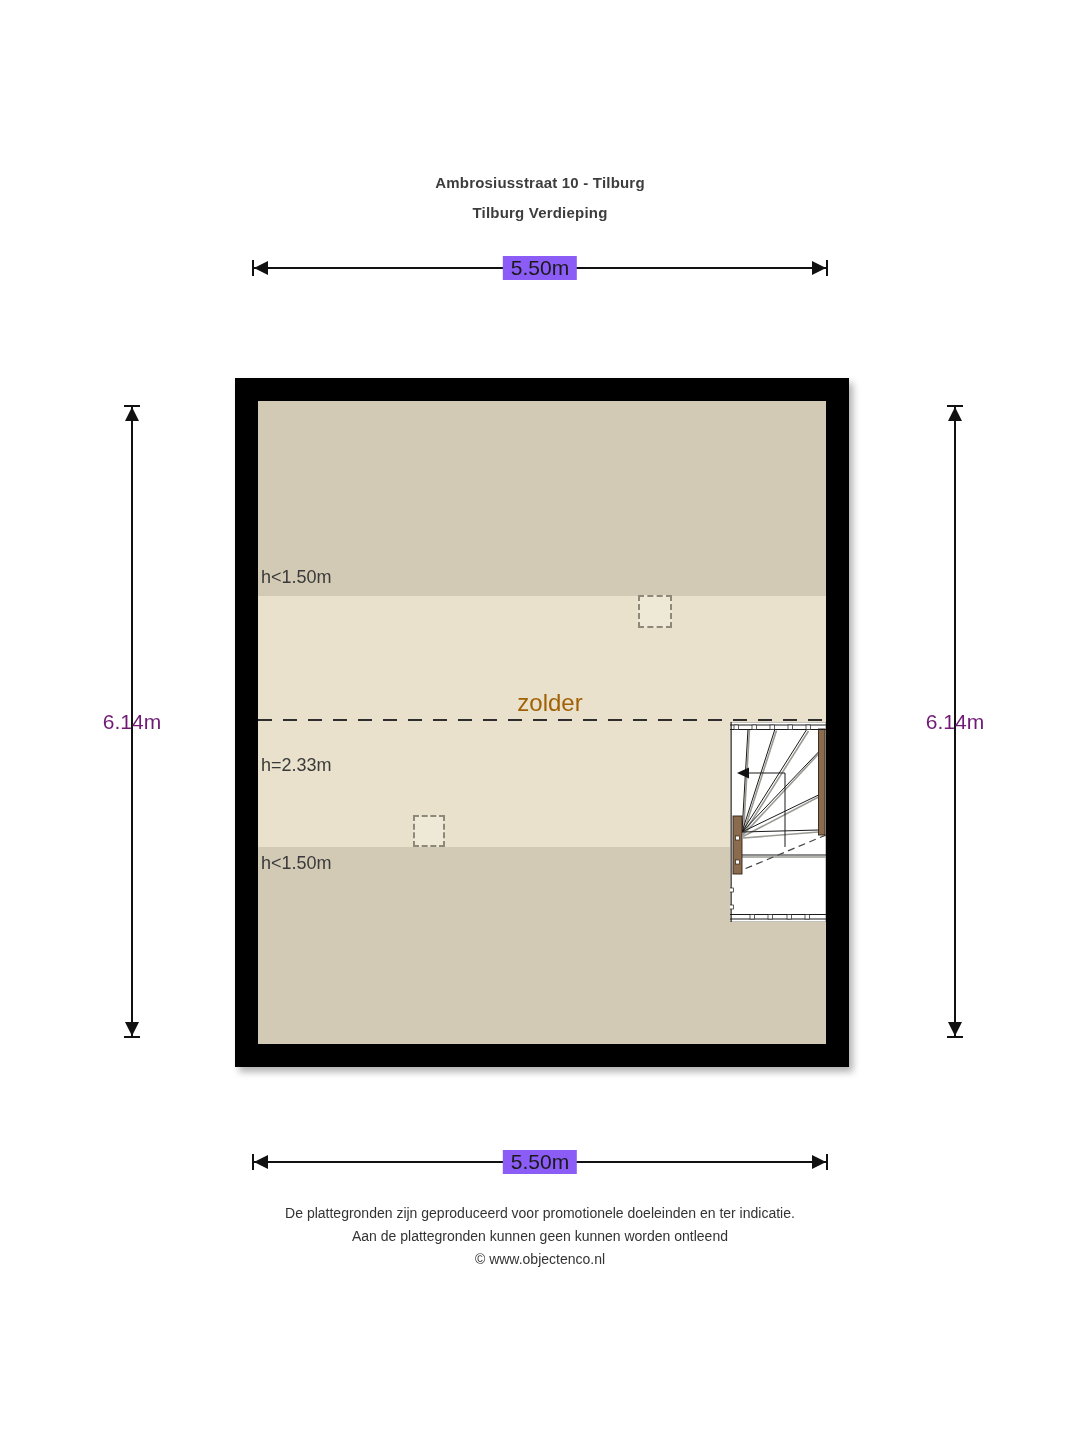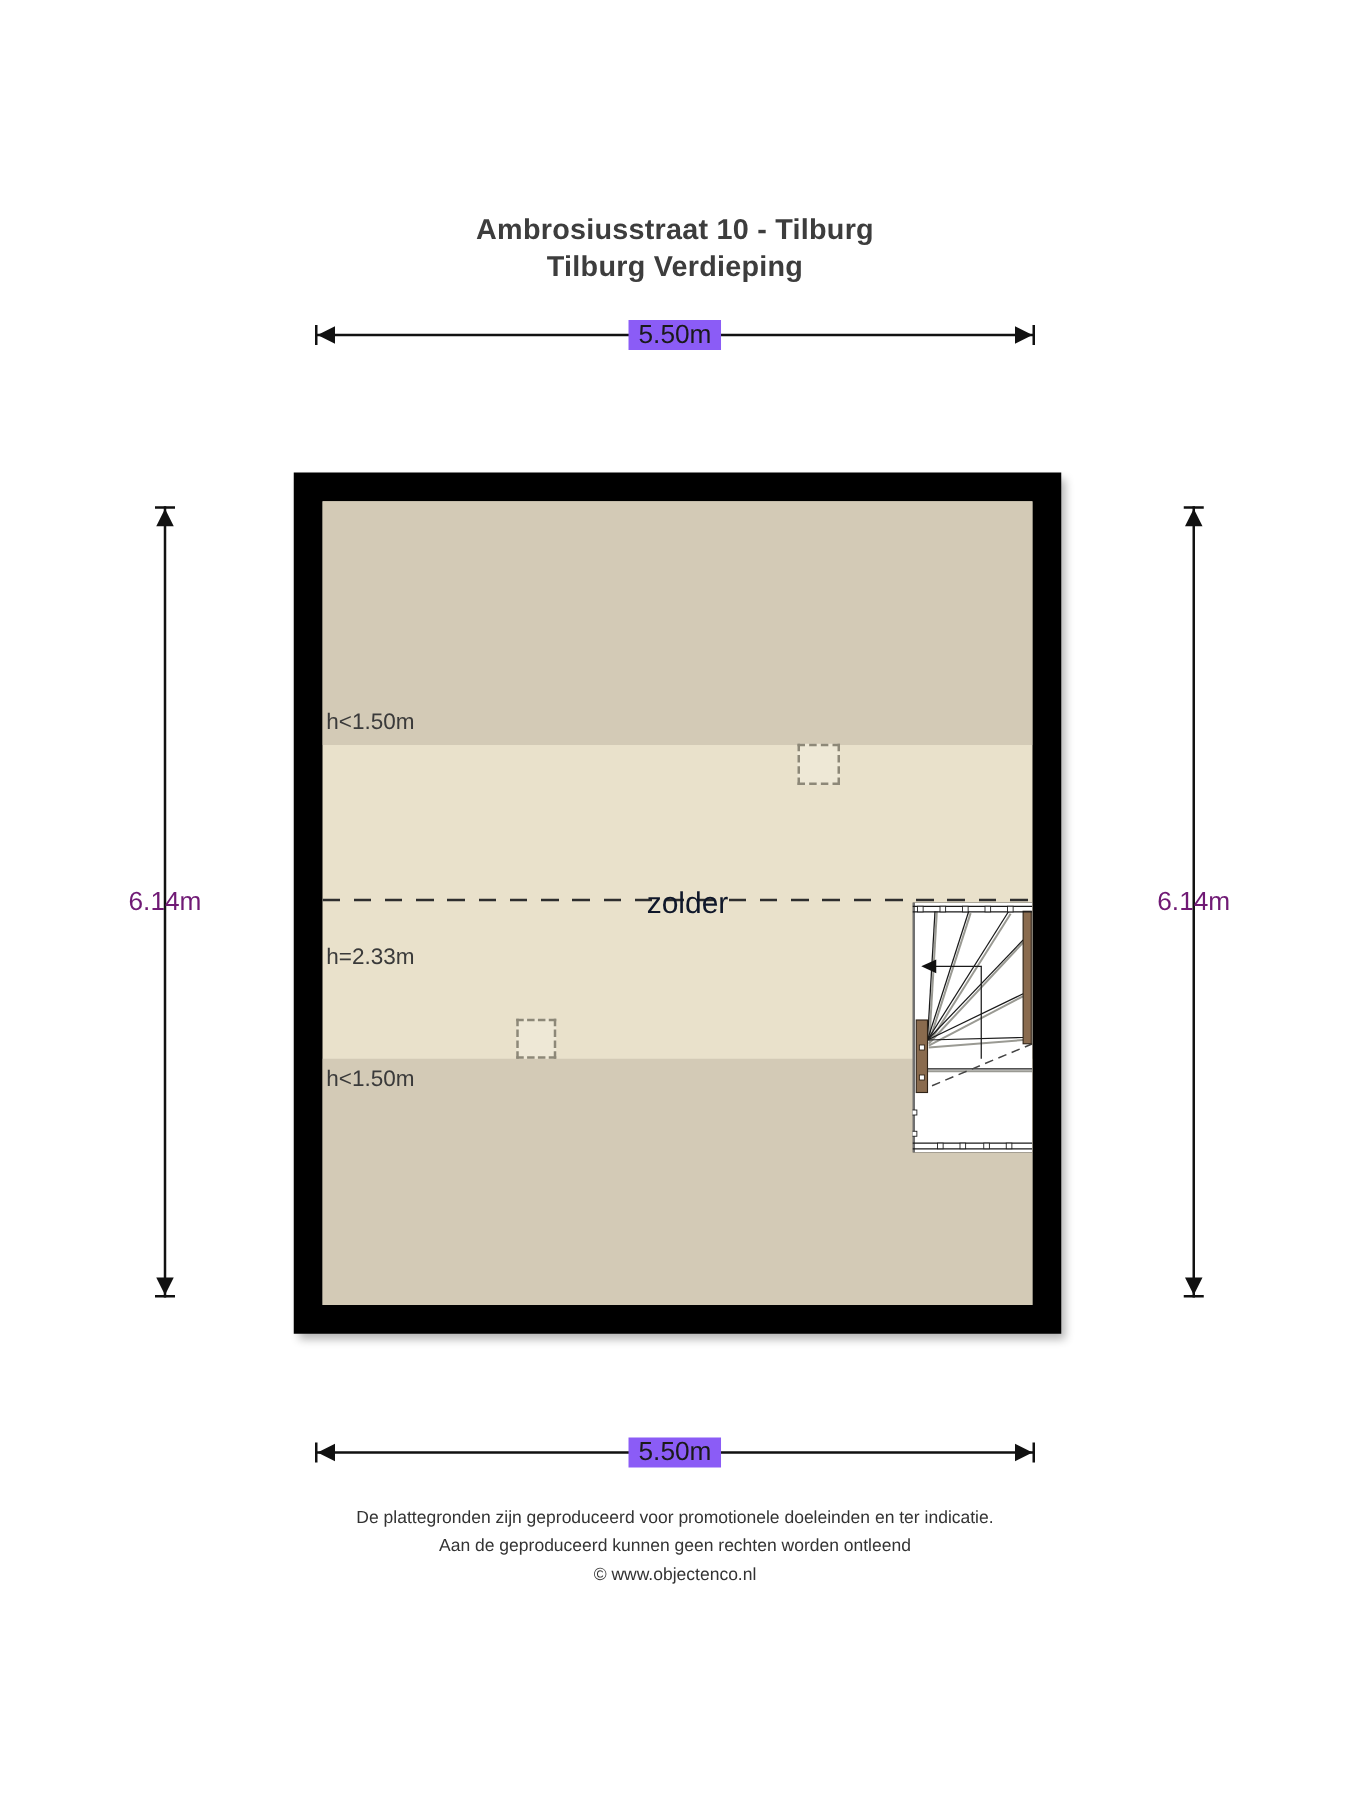--- a/index.html
+++ b/index.html
@@ -4,21 +4,21 @@
 <style>
   * { margin:0; padding:0; box-sizing:border-box; }
   html,body { background:#ffffff; }
   .canvas {
     position:relative; width:1080px; height:1440px; background:#ffffff;
     font-family:"Liberation Sans", sans-serif; overflow:hidden;
   }
 
   
   .title-block { position:absolute; top:168px; left:0; width:1080px; text-align:center; color:#3d3d3d; }
-  .title-line { font-size:23px; font-weight:bold; line-height:30px; letter-spacing:0.2px; }
+  .title-line { font-size:15px; font-weight:bold; line-height:30px; letter-spacing:0.2px; }
 
   
   .dim-h { position:absolute; left:252px; width:576px; height:24px; }
   .dim-h .line { position:absolute; top:11px; left:0; width:100%; height:2px; background:#111; }
   .dim-h .tick { position:absolute; top:4px; width:2px; height:16px; background:#111; }
   .dim-h .tick.l { left:0; } .dim-h .tick.r { right:0; }
   .dim-h .arr { position:absolute; top:5px; width:0; height:0; border-top:7px solid transparent; border-bottom:7px solid transparent; }
   .dim-h .arr.l { left:2px; border-right:14px solid #111; }
   .dim-h .arr.r { right:2px; border-left:14px solid #111; }
   .dim-h .lbl { position:absolute; top:50%; left:50%; transform:translate(-50%,-50%); background:#8b5cf6; padding:0 8px; font-size:21px; color:#1a1a1a; white-space:nowrap; }
@@ -40,21 +40,21 @@
   }
   .interior { position:absolute; left:23px; top:23px; width:568px; height:643px; background:#e9e1cb; overflow:hidden; }
   .band { position:absolute; left:0; width:568px; background:#d3cab6; }
   .band.top { top:0; height:195px; }
   .band.bottom { top:446px; height:197px; }
   .ridge {
     position:absolute; left:0; top:318px; width:568px; height:2px;
     background:repeating-linear-gradient(90deg,#2e2e2e 0 14px,transparent 14px 25px);
   }
   .h-label { position:absolute; left:3px; font-size:18px; line-height:20px; color:#3a3a3a; white-space:nowrap; }
-  .room-label { position:absolute; left:292px; top:302px; transform:translate(-50%,-50%); font-size:24px; color:#0f172a;margin-top:20px; }
+  .room-label { position:absolute; left:292px; top:302px; transform:translate(-50%,-50%); font-size:24px; color:#a16207; }
   .skylight { position:absolute; border:2px dashed #8d8878; background:#eee8d6; }
   .sky1 { left:380px; top:194px; width:34px; height:33px; }
   .sky2 { left:155px; top:414px; width:32px; height:32px; }
   .stairs { position:absolute; left:472px; top:321px; width:96px; height:200px; }
 
   
   .footer { position:absolute; top:1202px; left:0; width:1080px; text-align:center; color:#333; }
   .footer div { font-size:14px; line-height:23px; }
 </style>
 </head>
@@ -170,17 +170,17 @@
     <div class="line"></div>
     <div class="tick l"></div>
     <div class="tick r"></div>
     <div class="arr l"></div>
     <div class="arr r"></div>
     <div class="lbl">5.50m</div>
   </div>
 
   <div class="footer">
     <div>De plattegronden zijn geproduceerd voor promotionele doeleinden en ter indicatie.</div>
-    <div>Aan de geproduceerd kunnen geen rechten worden ontleend</div>
+    <div>Aan de plattegronden kunnen geen kunnen worden ontleend</div>
     <div>© www.objectenco.nl</div>
   </div>
 
 </div>
 
 </body></html>

